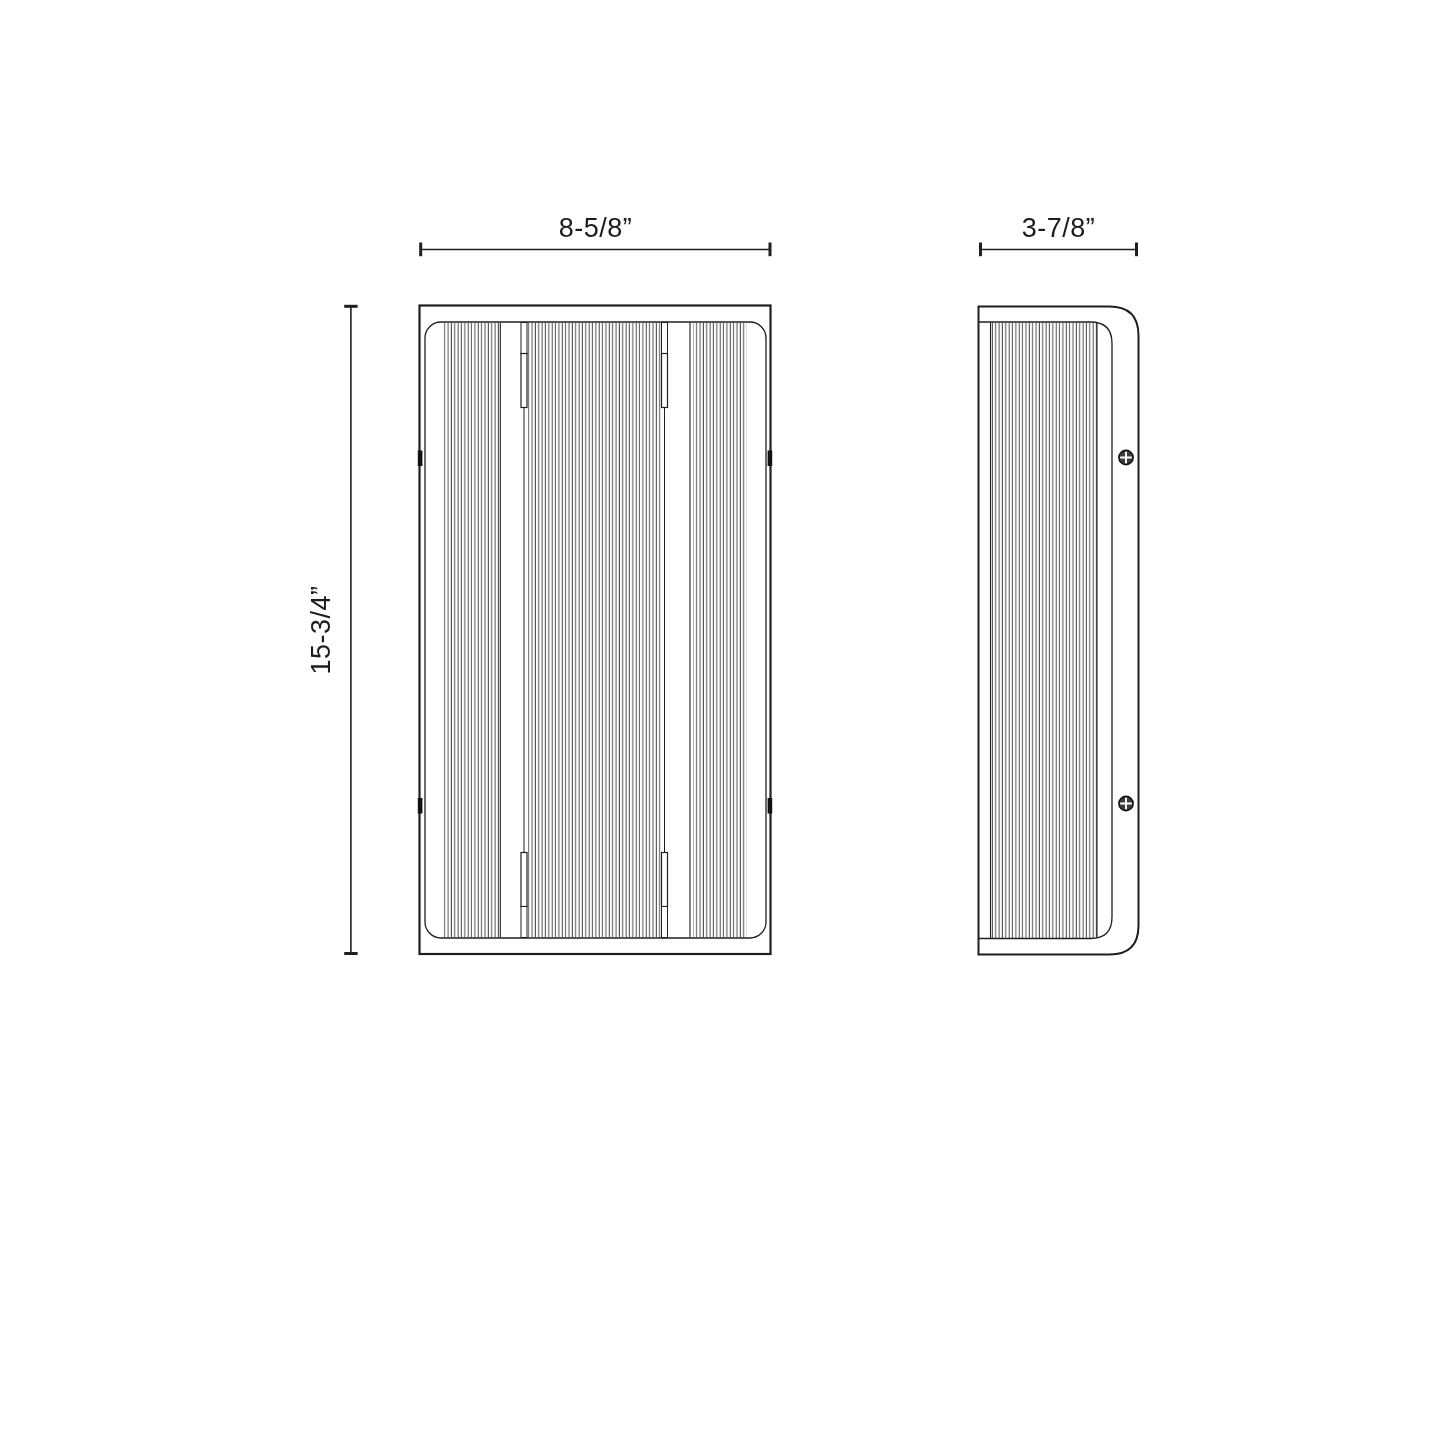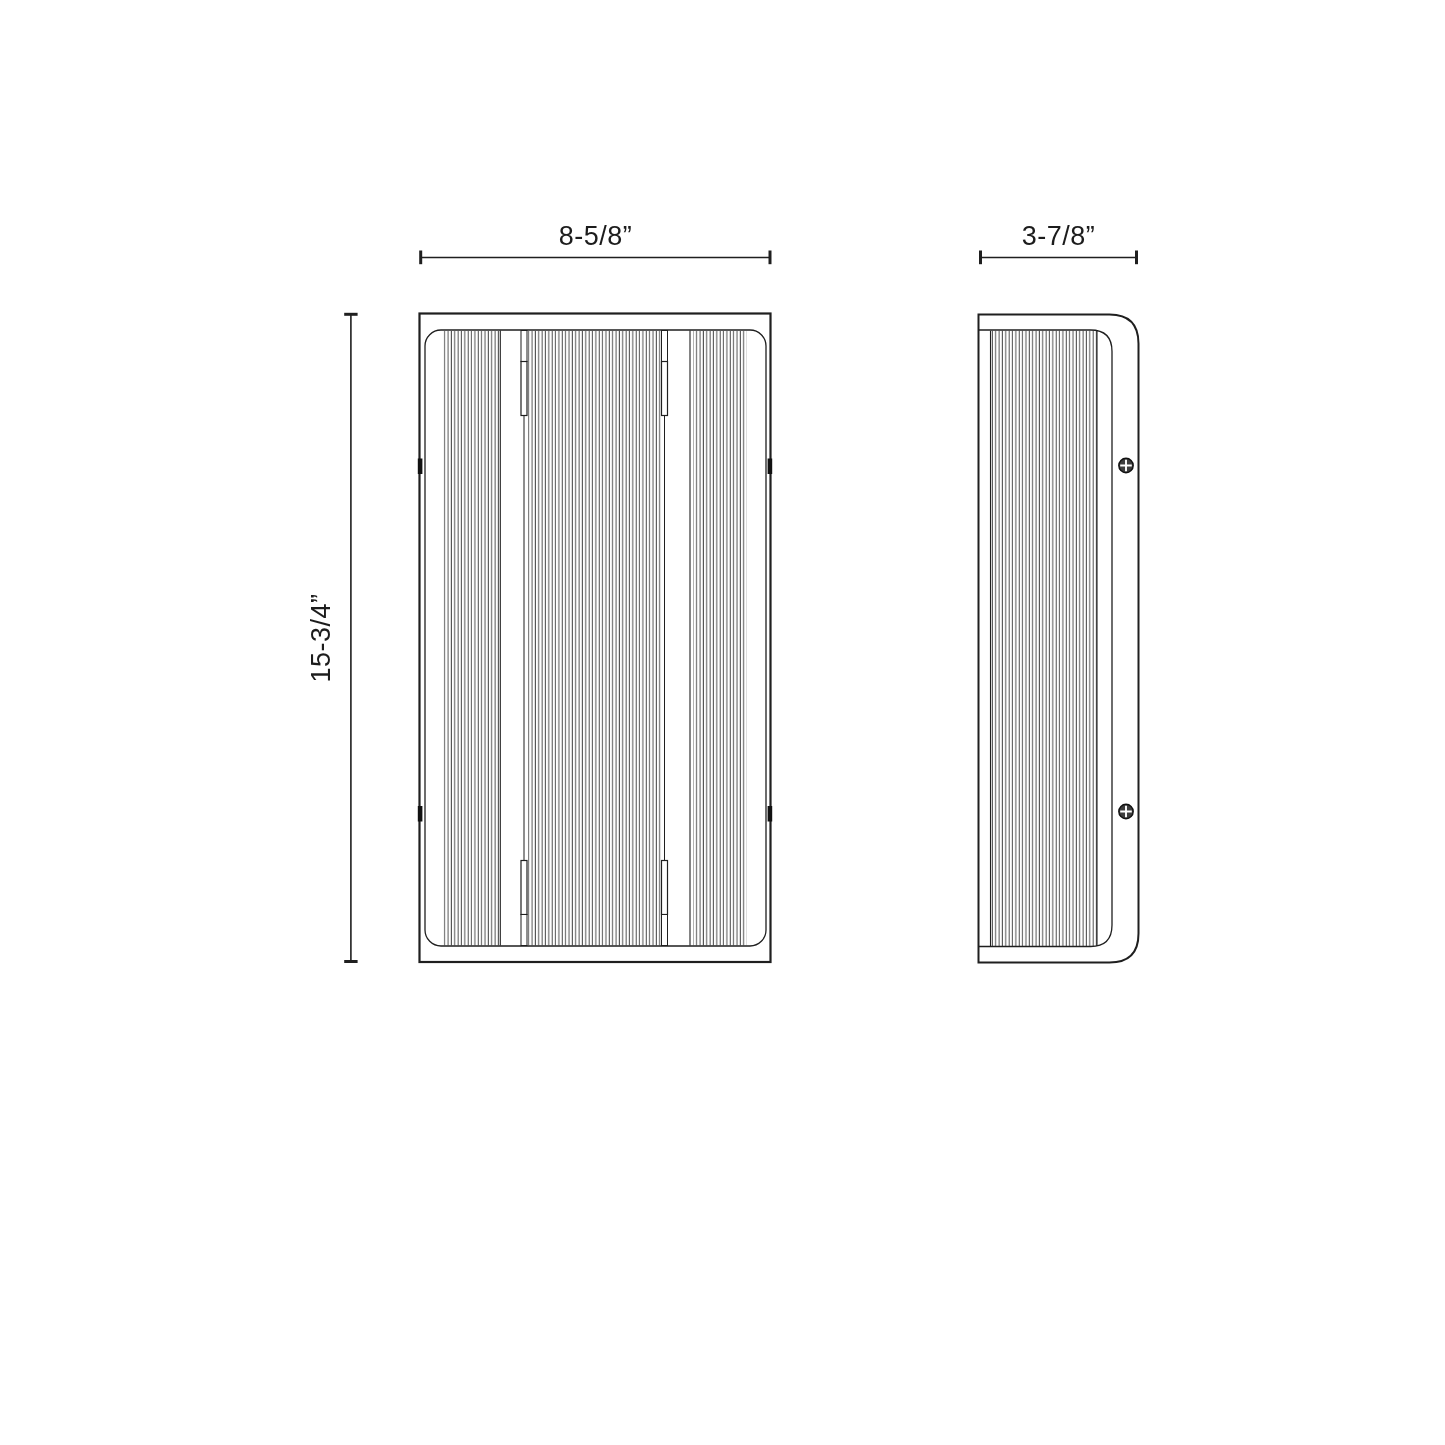--- a/index.html
+++ b/index.html
@@ -6,21 +6,20 @@
     margin: 0;
     padding: 0;
     background: #ffffff;
   }
   .canvas {
     position: relative;
     width: 1445px;
     height: 1070px;
     background: #a21caf;
     font-family: "Liberation Sans", sans-serif;
-    margin-top: 8px;
   }
   svg text.dim-label {
     font-family: "Liberation Sans", sans-serif;
     font-size: 27px;
     fill: #1c1c1c;
     letter-spacing: 0.5px;
   }
 </style>
 </head>
 <body>

